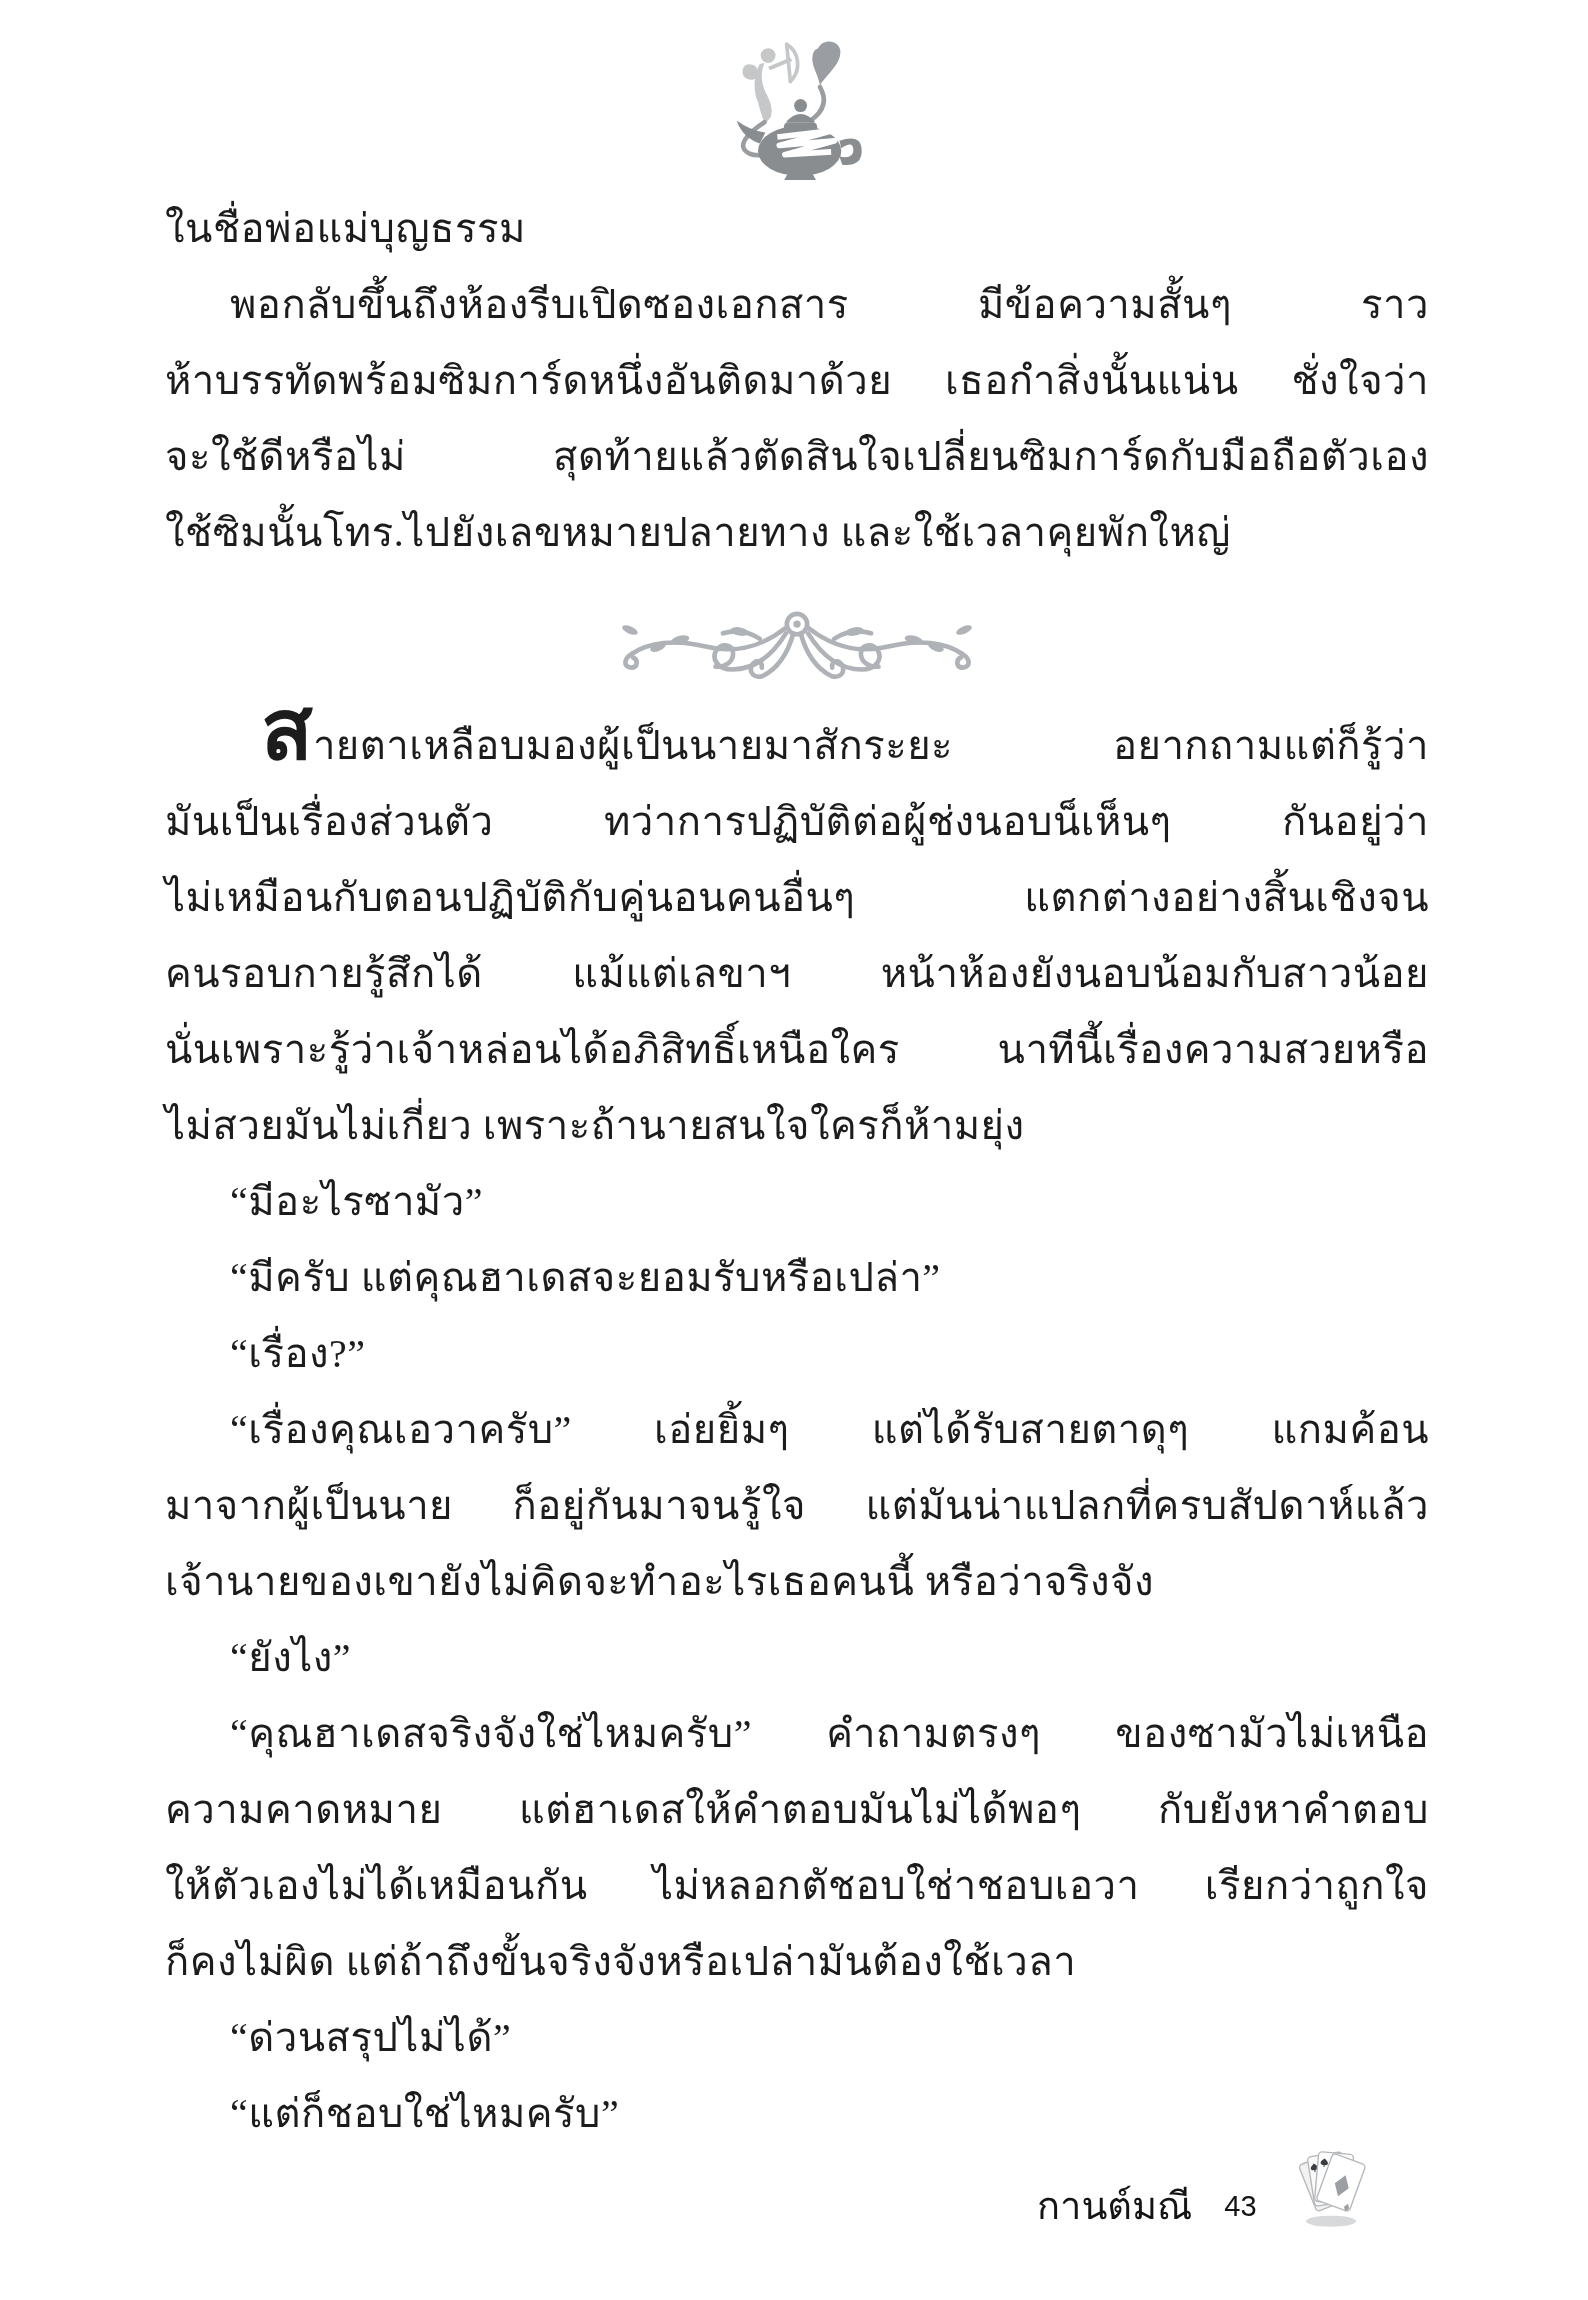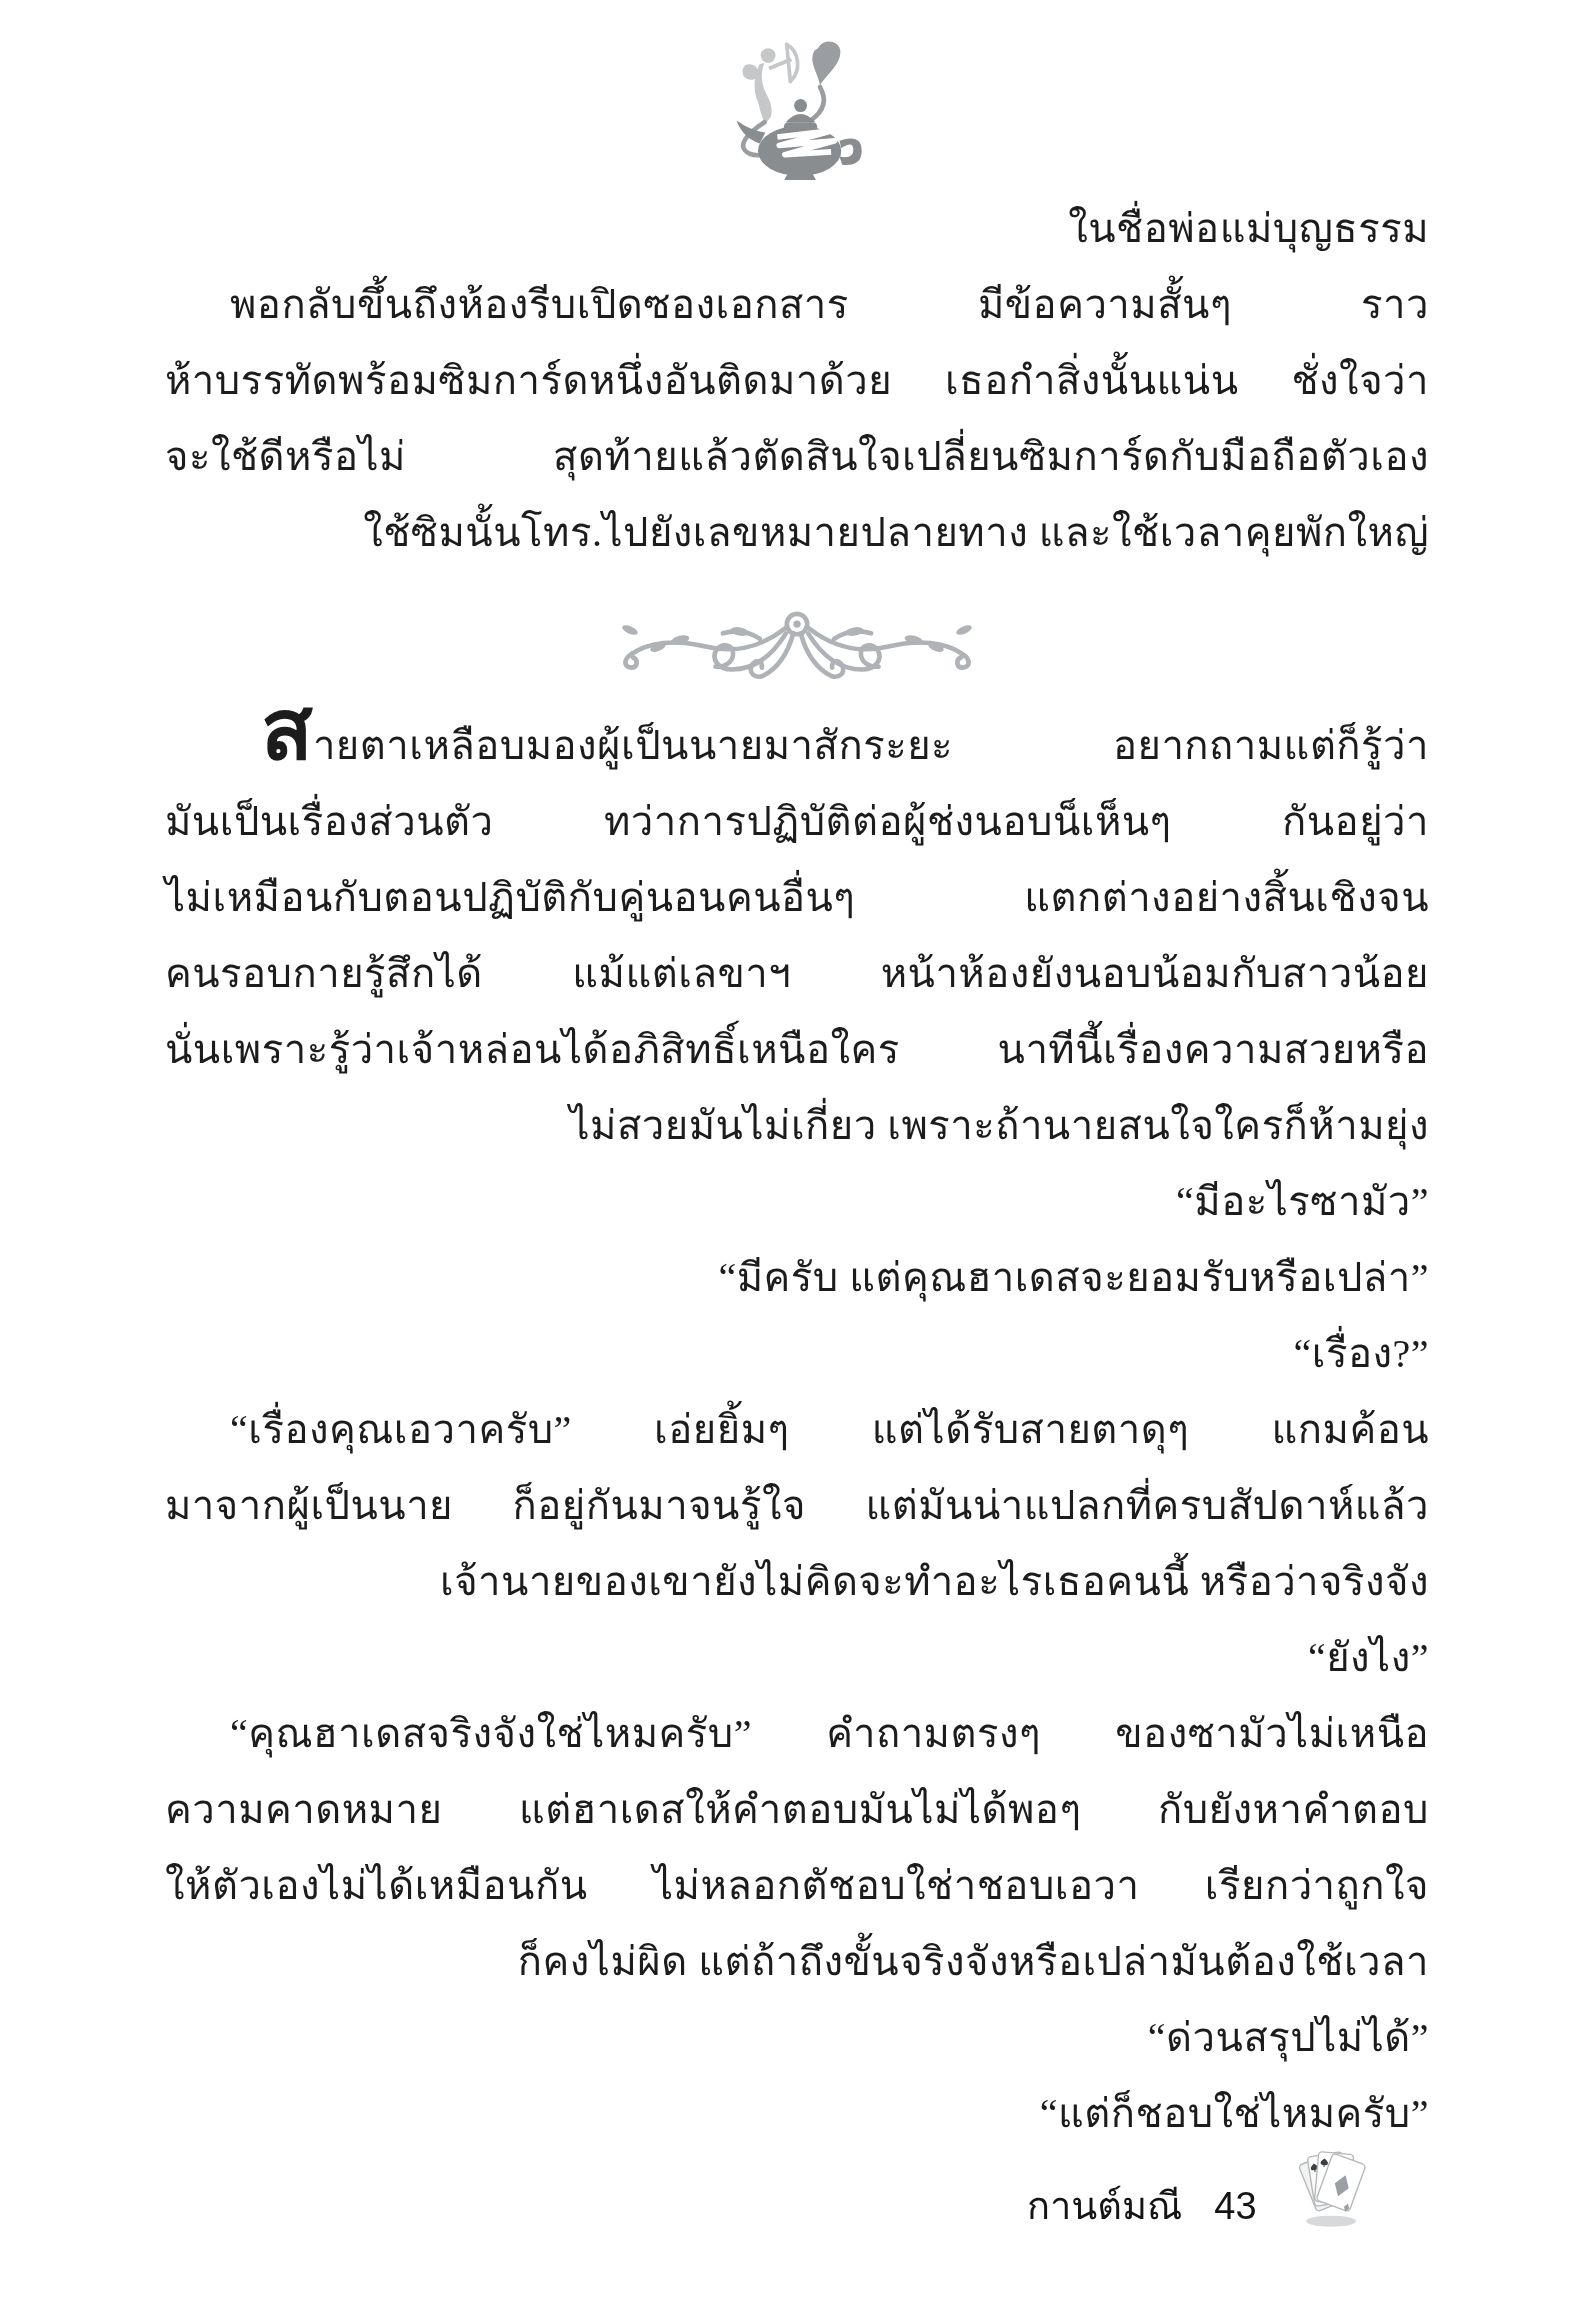--- a/index.html
+++ b/index.html
@@ -19,21 +19,20 @@
   
   .content{
     position:absolute;left:165px;right:160px;top:191px;
   }
   .line{
     font-size:40px;
     line-height:76px;
     height:76px;
     white-space:nowrap;
     letter-spacing:0.5px;
-    text-align:right;
   }
   .fill{ text-align:justify; text-align-last:justify; }
   .in1{ padding-left:65px; }   
   .in2{ padding-left:96px; }  
   .dropcap{
     font-size:85px;
     font-weight:bold;
     line-height:0;
     vertical-align:baseline;
     letter-spacing:0;
@@ -45,21 +44,21 @@
   }
   
   .footer{
     position:absolute;
     right:221px;bottom:72px;
     display:flex;align-items:flex-end;gap:32px;
     font-family:Liberation Sans, sans-serif;
     color:#141414;
   }
   .footer .book-title{ font-size:38px; line-height:43px; }
-  .footer .page-num{ font-size:38px; line-height:43px; }
+  .footer .page-num{ font-size:29px; line-height:43px; }
   .footer .cards{ margin-left:7.4px; }
   svg{ display:block; }
 </style>
 </head>
 <body>
 
 <div class="page">
 
   <div class="ornament-top">
     <svg width="176" height="147" viewBox="0 0 190 158">

